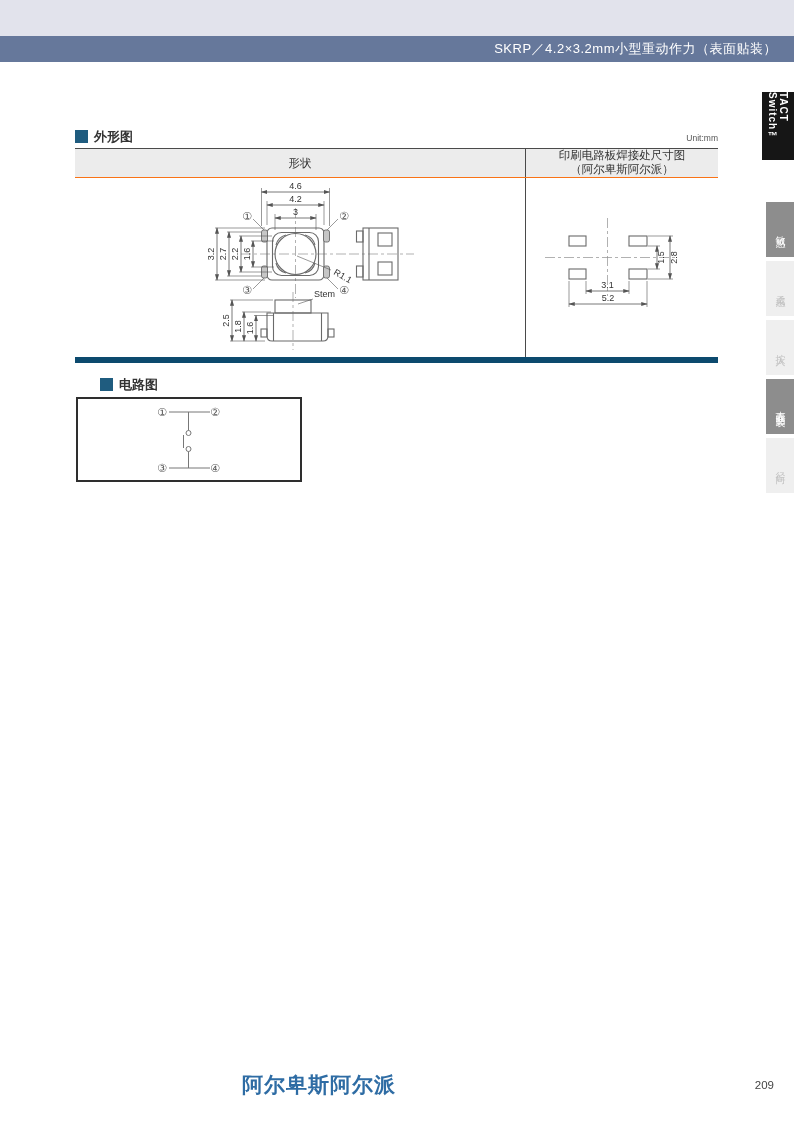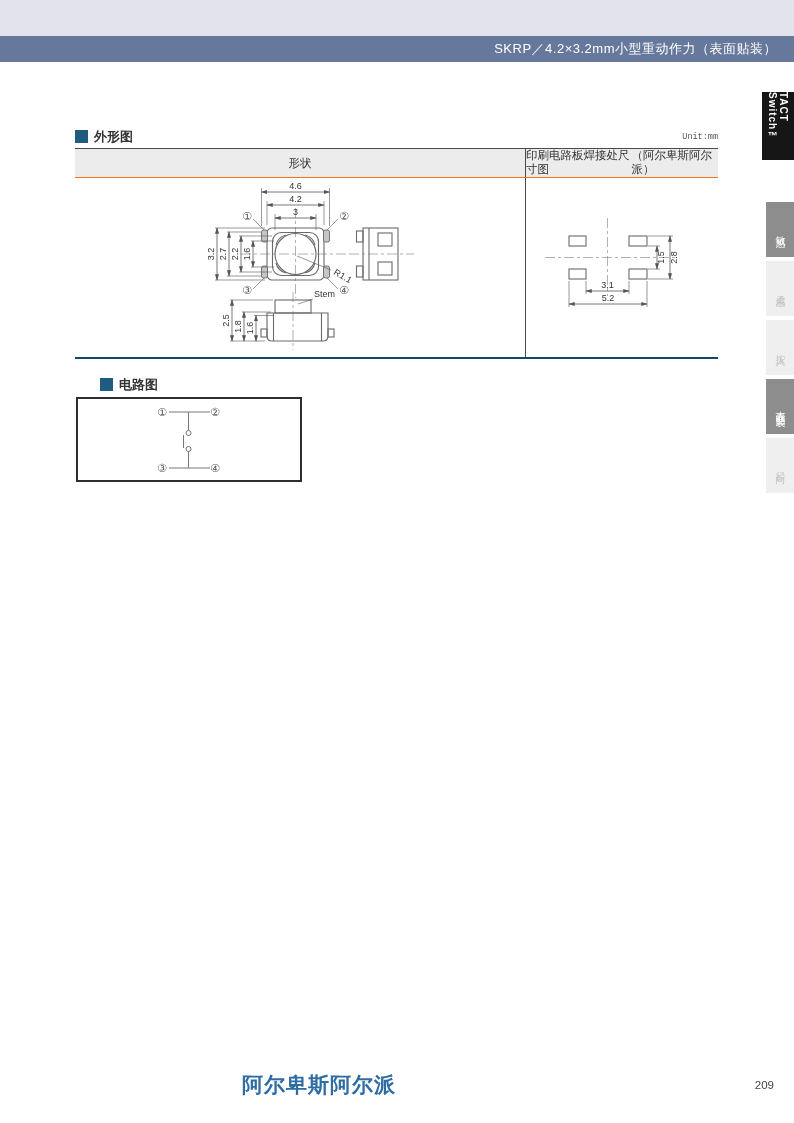--- a/index.html
+++ b/index.html
@@ -12,33 +12,33 @@
   
   .tactbox{position:absolute;top:92px;right:0;width:32px;height:68px;background:#161616;
         color:#fff;display:flex;align-items:center;justify-content:center;}
   .tactbox span{writing-mode:vertical-rl;font-size:10px;font-weight:bold;letter-spacing:1px;}
   .side-tab{position:absolute;right:0;width:28px;height:55px;display:flex;align-items:center;justify-content:center;}
   .side-tab span{writing-mode:vertical-rl;font-size:10px;letter-spacing:2px;}
   .side-tab.active{background:#8d8d8d;color:#ffffff;}
   .side-tab.inactive{background:#efefef;color:#c2c2c2;}
   .tb1{top:202px}.tb2{top:261px}.tb3{top:320px}.tb4{top:379px}.tb5{top:438px}
   
-  .sec-head{position:absolute;left:75px;display:flex;align-items:center;}
+  .sec-head{position:absolute;left:75px;display:flex;align-items:flex-end;}
   .bullet{width:13px;height:13px;background:#1f5c7f;margin-right:6px;}
   .sec-label{font-size:13px;font-weight:bold;color:#333;line-height:13px;}
   .outline-head{top:130px;width:643px;}
   .circuit-head{top:378px;padding-left:25px;}
-  .unit{margin-left:auto;font-size:8.5px;color:#555;line-height:10px;font-family:Liberation Mono, monospace;}
+  .unit{margin-left:auto;font-size:8.5px;color:#555;line-height:10px;}
   
   .table{position:absolute;left:75px;top:148px;width:643px;}
   .thead{display:flex;height:28px;background:#ececec;border-top:1px solid #4a4a4a;border-bottom:1px solid #f97316;}
   .th{display:flex;align-items:center;justify-content:center;font-size:11.5px;color:#333;box-sizing:border-box;}
   .th-shape{width:450px;}
-  .th-pcb{width:193px;border-left:1px solid #4a4a4a;flex-direction:row;line-height:1.2;}
-  .tbody{position:relative;height:179px;border-bottom:2px solid #0c4a6e;}
+  .th-pcb{width:193px;border-left:1px solid #4a4a4a;flex-direction:column;line-height:1.2;}
+  .tbody{position:relative;height:179px;border-bottom:6px solid #0c4a6e;}
   .col-divider{position:absolute;left:450px;top:0;width:1px;height:179px;background:#4a4a4a;}
   .draw{position:absolute;top:0;}
   .draw-left{left:0;}
   .draw-right{left:450px;}
   
   .circuit-box{position:absolute;left:76px;top:397px;width:222px;height:81px;border:2px solid #2e2e2e;box-sizing:content-box;}
   
   .ol{stroke:#6a6a6a;fill:none;stroke-width:1.1;}
   .olf{stroke:#6a6a6a;fill:#c6c6c6;stroke-width:0.9;}
   .cl{stroke:#8f8f8f;stroke-width:0.7;fill:none;stroke-dasharray:10 3 3 3;}

